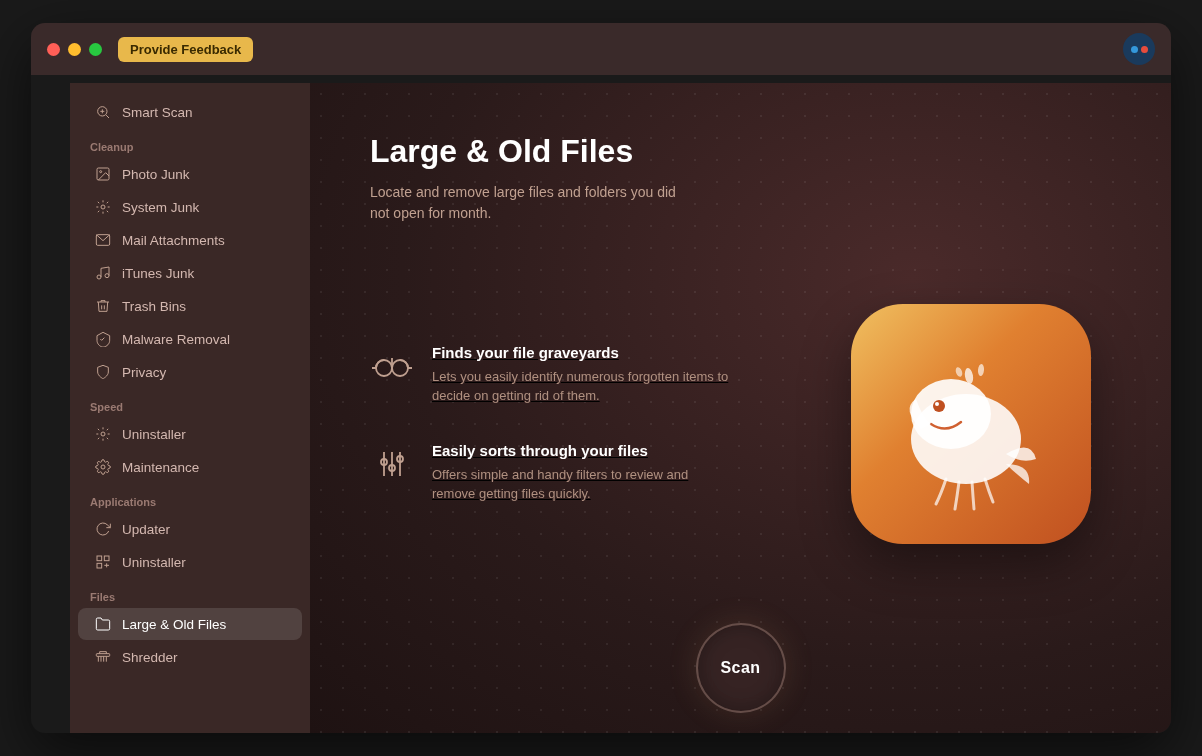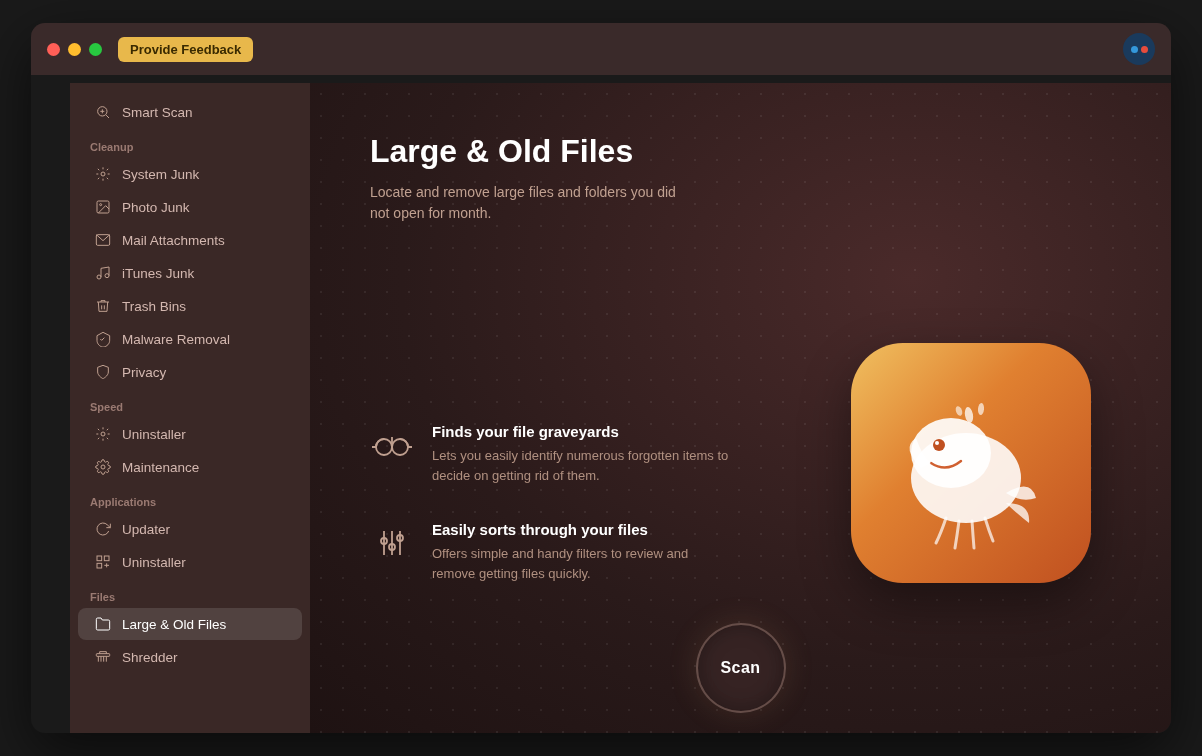--- a/index.html
+++ b/index.html
@@ -164,22 +164,23 @@
     }
     .feature-subtitle {
       font-size: 14px;
       color: #c0a090;
       line-height: 1.5;
       max-width: 320px;
     }
     .feature-body {
       display: flex;
       gap: 60px;
-      align-items: flex-end;
+      align-items: center;
       flex: 1;
+      text-decoration: underline;
     }
     .feature-points {
       flex: 1;
       display: flex;
       flex-direction: column;
       gap: 36px;
     }
     .feature-point {
       display: flex;
       gap: 18px;
@@ -296,35 +297,35 @@
               <path d="M8 11h6M11 8v6"></path>
             </svg>
         </span>
         <span>Smart Scan</span>
       </div>
 
       <div class="sidebar-section-label">Cleanup</div>
       <div class="sidebar-item">
         <span class="icon">
           <svg class="sidebar-icon" viewBox="0 0 24 24">
-              <circle cx="12" cy="12" r="3"></circle>
-              <path d="M12 2v3M12 19v3M2 12h3M19 12h3M4.22 4.22l2.12 2.12M17.66 17.66l2.12 2.12M4.22 19.78l2.12-2.12M17.66 6.34l2.12-2.12"></path>
-            </svg>
-        </span>
-        <span>System Junk</span>
-      </div>
-      <div class="sidebar-item">
-        <span class="icon">
-          <svg class="sidebar-icon" viewBox="0 0 24 24">
               <rect x="3" y="3" width="18" height="18" rx="2"></rect>
               <circle cx="8.5" cy="8.5" r="1.5"></circle>
               <path d="M21 15l-5-5L5 21"></path>
             </svg>
         </span>
         <span>Photo Junk</span>
+      </div>
+      <div class="sidebar-item">
+        <span class="icon">
+          <svg class="sidebar-icon" viewBox="0 0 24 24">
+              <circle cx="12" cy="12" r="3"></circle>
+              <path d="M12 2v3M12 19v3M2 12h3M19 12h3M4.22 4.22l2.12 2.12M17.66 17.66l2.12 2.12M4.22 19.78l2.12-2.12M17.66 6.34l2.12-2.12"></path>
+            </svg>
+        </span>
+        <span>System Junk</span>
       </div>
       <div class="sidebar-item">
         <span class="icon">
           <svg class="sidebar-icon" viewBox="0 0 24 24">
               <rect x="2" y="4" width="20" height="16" rx="2"></rect>
               <path d="M22 4L12 13 2 4"></path>
             </svg>
         </span>
         <span>Mail Attachments</span>
       </div>

